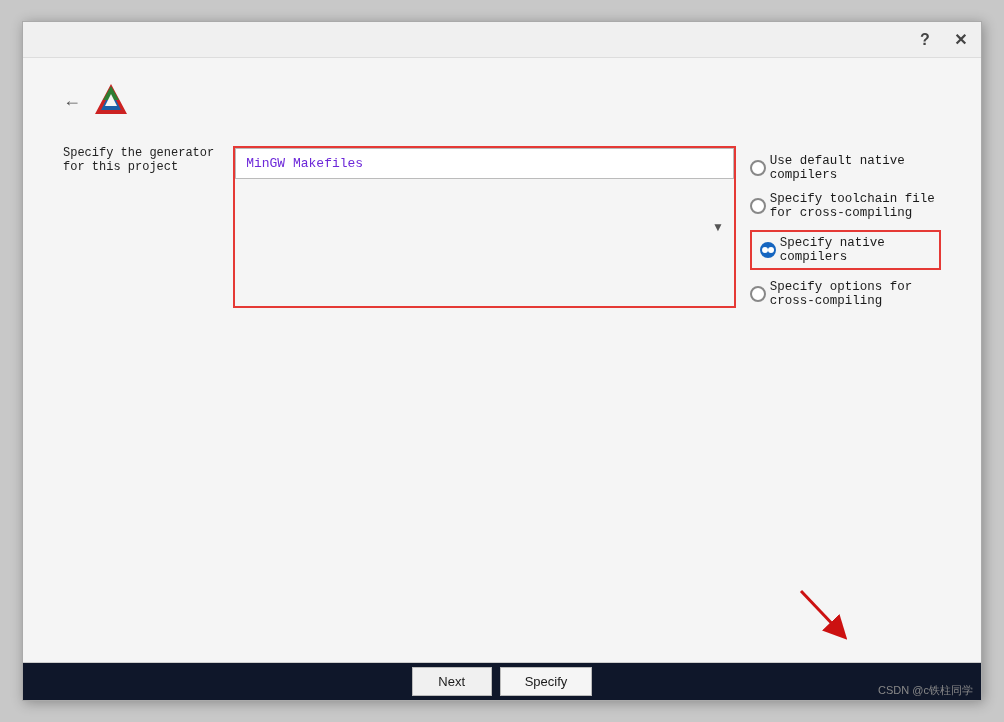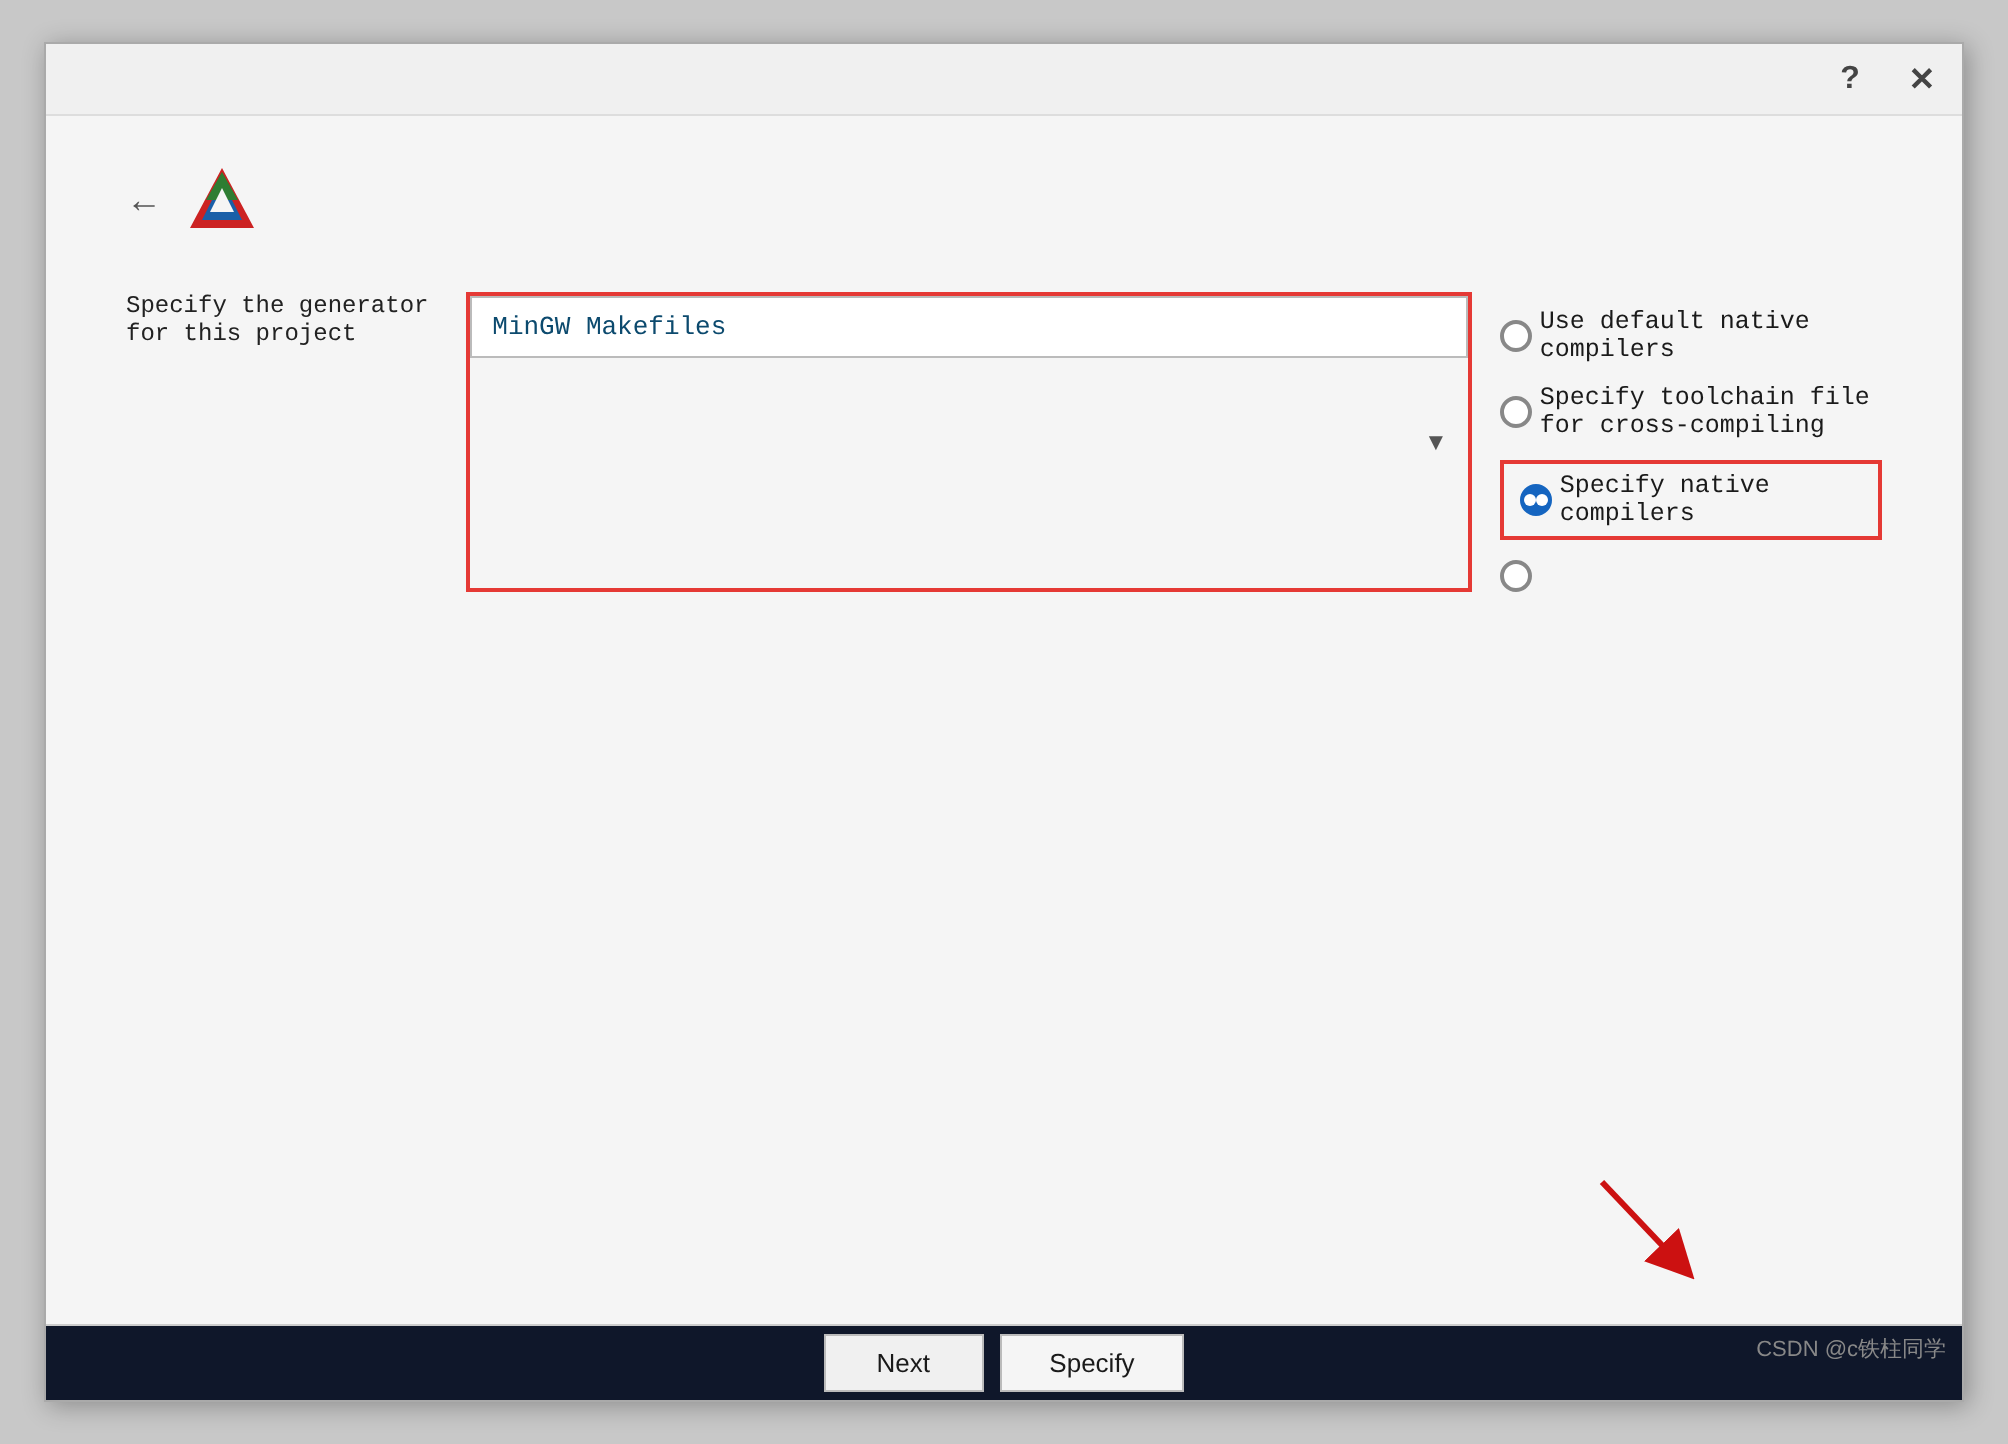--- a/index.html
+++ b/index.html
@@ -116,21 +116,21 @@
     .generator-dropdown {
       width: 100%;
       padding: 7px 32px 7px 10px;
       border: 1px solid #bbb;
       background: #fff;
       font-size: 13px;
       font-family: 'Courier New', monospace;
       appearance: none;
       cursor: pointer;
       outline: none;
-      color: #0c4a6e;
+      color: #6d28d9;
     }
 
     .dropdown-arrow {
       position: absolute;
       right: 10px;
       top: 50%;
       transform: translateY(-50%);
       font-size: 12px;
       color: #555;
       pointer-events: none;
@@ -217,21 +217,21 @@
     .arrow-indicator {
       position: absolute;
       right: 120px;
       bottom: 58px;
       width: 60px;
       height: 60px;
     }
 
     .watermark {
       position: absolute;
-      bottom: 18px;
+      bottom: 2px;
       right: 8px;
       font-size: 11px;
       color: #888;
       font-family: Arial, sans-serif;
       margin-top: 48px;
     }
   </style>
 </head>
 <body>
 
@@ -290,20 +290,21 @@
 
         <label class="radio-item highlighted">
           <div class="radio-input checked">
             <div style="width:6px;height:6px;border-radius:50%;background:#fff;"></div>
           </div>
           <span class="radio-label">Specify native compilers</span>
         </label>
 
         <label class="radio-item">
           <div class="radio-input"></div>
+          <span class="radio-label">Specify options for cross-compiling</span>
         </label>
 
       </div>
     </div>
   </div>
 
   <div class="footer">
 
     <div class="arrow-indicator" style="position:absolute; right:130px; bottom:54px;">
       <svg width="60" height="55" viewBox="0 0 60 55" xmlns="http://www.w3.org/2000/svg">

